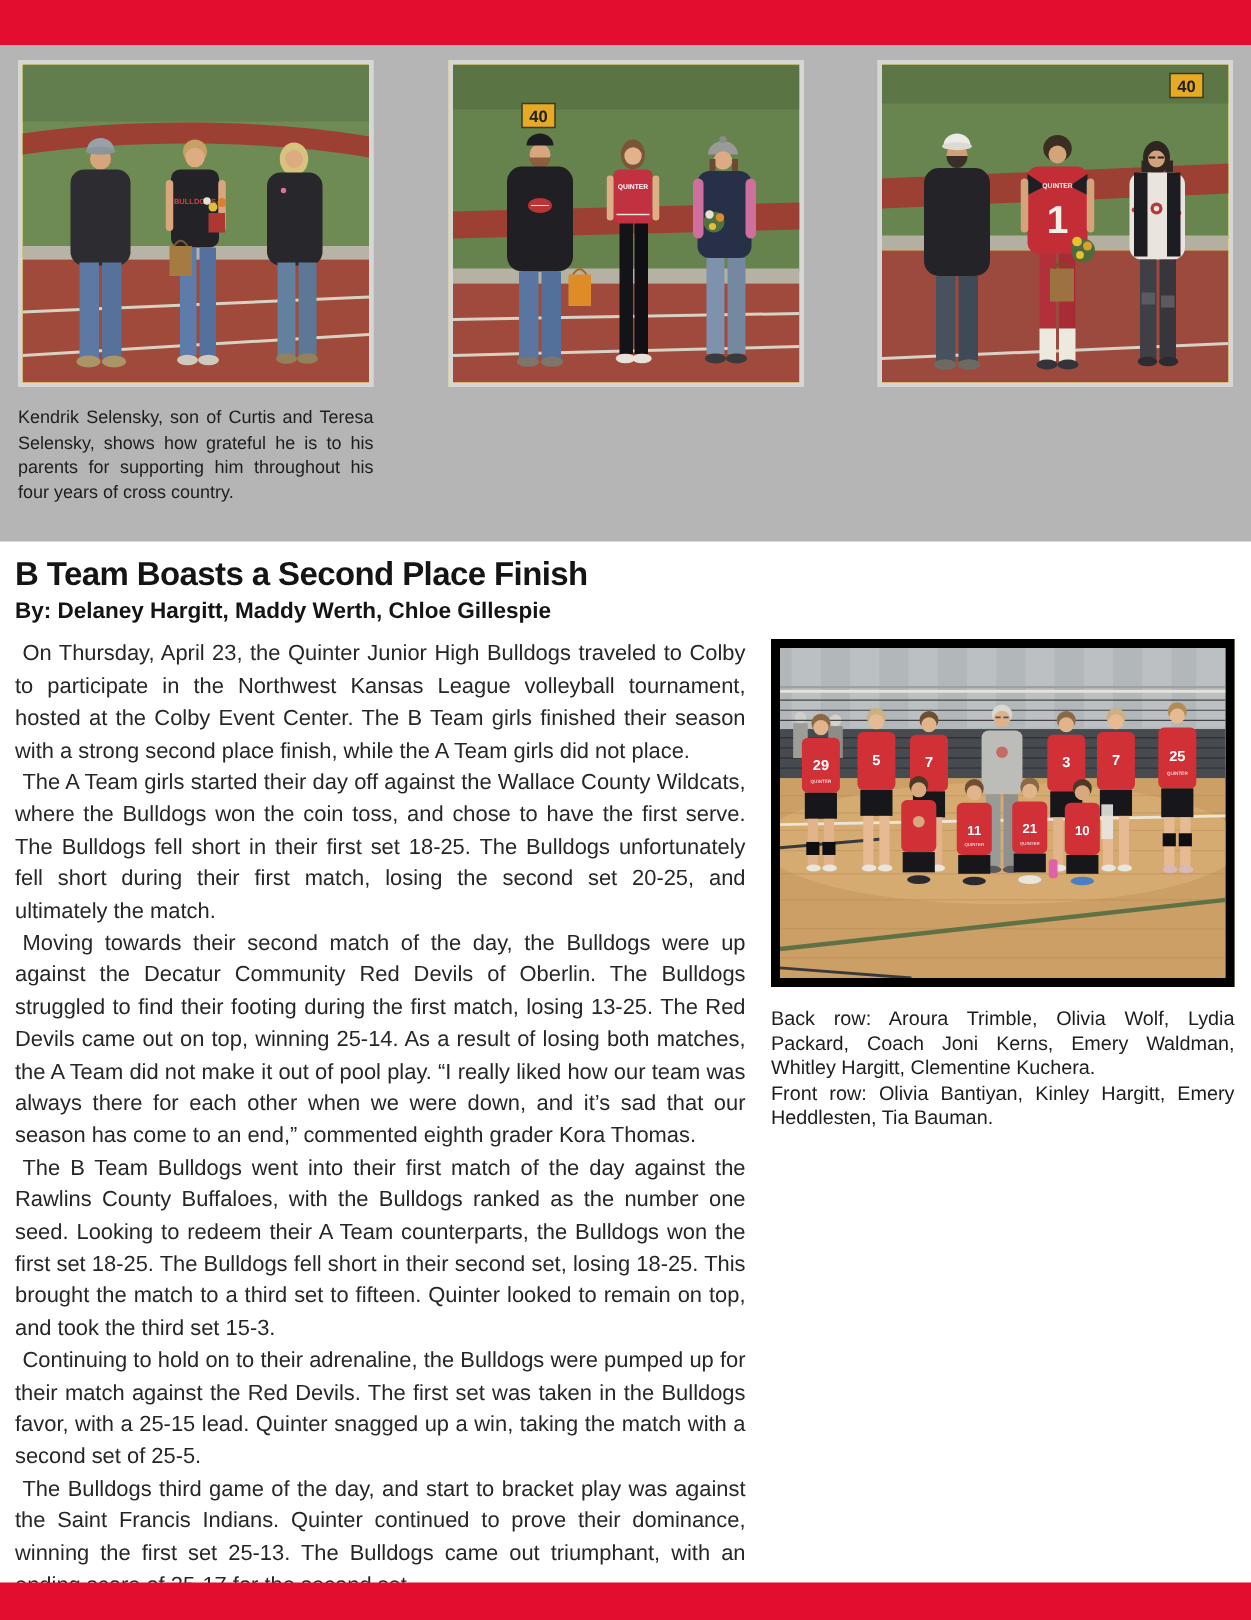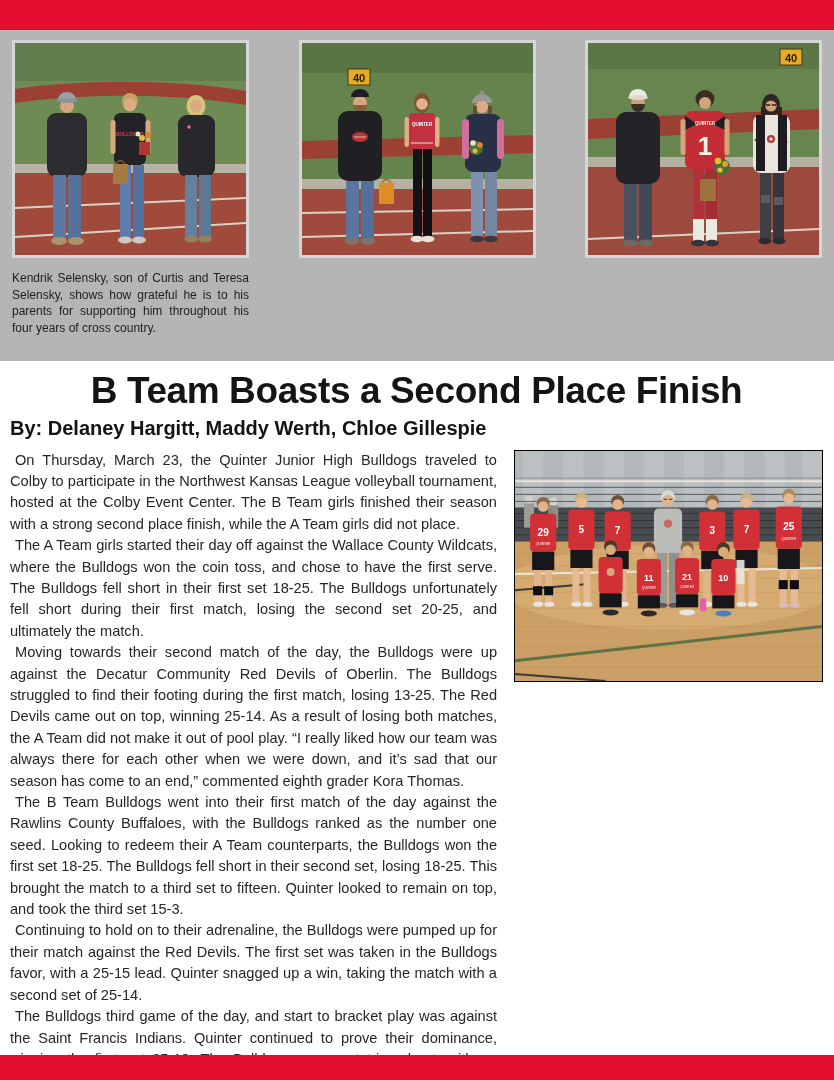--- a/index.html
+++ b/index.html
@@ -23,33 +23,33 @@
   }
   .photo-frame svg { display:block; width:100%; height:100%; }
   .caption {
     margin-top:12px; font-size:12px; line-height:16.5px;
     text-align:justify; color:#1d1d1d;
   }
 
   
   .article { padding:9px 11px 0 10px; }
   .headline {
-    font-size:37px; font-weight:bold; letter-spacing:-0.4px;
-    color:#141414; line-height:1.15;text-align:center;
-  }
-  .byline { font-size:20px; font-weight:bold; color:#141414; margin-top:4px; }
+    font-size:22px; font-weight:bold; letter-spacing:-0.4px;
+    color:#141414; line-height:1.15;
+  }
+  .byline { font-size:15px; font-weight:bold; color:#141414; margin-top:4px; }
   .content { display:flex; align-items:flex-start; margin-top:10px; }
   .body-col { width:492px; }
   .body-col p {
     font-size:14.6px; line-height:21.4px; text-align:justify;
     color:#262626; text-indent:5px;
   }
   .side-col { width:309px; margin-left:17px; }
   .team-frame {
-    width:309px; height:232px; border:1px solid #000000; background:#b9a27e;
+    width:309px; height:232px; border:6px solid #000000; background:#b9a27e;
   }
   .team-frame svg { display:block; width:100%; height:100%; }
   .team-caption {
     margin-top:13px; font-size:13.2px; line-height:16.5px;
     text-align:justify; color:#1d1d1d;
   }
 </style>
 </head>
 <body>
 
@@ -249,25 +249,25 @@
     </div>
 
   </div>
 
   <div class="article">
     <h1 class="headline">B Team Boasts a Second Place Finish</h1>
     <div class="byline">By: Delaney Hargitt, Maddy Werth, Chloe Gillespie</div>
 
     <div class="content">
       <div class="body-col">
-          <p>On Thursday, March 23, the Quinter Junior High Bulldogs traveled to Colby to participate in the Northwest Kansas League volleyball tournament, hosted at the Colby Event Center. The B Team girls finished their season with a strong second place finish, while the A Team girls did not place.</p>
+          <p>On Thursday, April 23, the Quinter Junior High Bulldogs traveled to Colby to participate in the Northwest Kansas League volleyball tournament, hosted at the Colby Event Center. The B Team girls finished their season with a strong second place finish, while the A Team girls did not place.</p>
           <p>The A Team girls started their day off against the Wallace County Wildcats, where the Bulldogs won the coin toss, and chose to have the first serve. The Bulldogs fell short in their first set 18-25. The Bulldogs unfortunately fell short during their first match, losing the second set 20-25, and ultimately the match.</p>
           <p>Moving towards their second match of the day, the Bulldogs were up against the Decatur Community Red Devils of Oberlin. The Bulldogs struggled to find their footing during the first match, losing 13-25. The Red Devils came out on top, winning 25-14. As a result of losing both matches, the A Team did not make it out of pool play. “I really liked how our team was always there for each other when we were down, and it’s sad that our season has come to an end,” commented eighth grader Kora Thomas.</p>
           <p>The B Team Bulldogs went into their first match of the day against the Rawlins County Buffaloes, with the Bulldogs ranked as the number one seed. Looking to redeem their A Team counterparts, the Bulldogs won the first set 18-25. The Bulldogs fell short in their second set, losing 18-25. This brought the match to a third set to fifteen. Quinter looked to remain on top, and took the third set 15-3.</p>
-          <p>Continuing to hold on to their adrenaline, the Bulldogs were pumped up for their match against the Red Devils. The first set was taken in the Bulldogs favor, with a 25-15 lead. Quinter snagged up a win, taking the match with a second set of 25-14.</p>
+          <p>Continuing to hold on to their adrenaline, the Bulldogs were pumped up for their match against the Red Devils. The first set was taken in the Bulldogs favor, with a 25-15 lead. Quinter snagged up a win, taking the match with a second set of 25-5.</p>
           <p>The Bulldogs third game of the day, and start to bracket play was against the Saint Francis Indians. Quinter continued to prove their dominance, winning the first set 25-13. The Bulldogs came out triumphant, with an ending score of 25-17 for the second set.</p>
         </div>
 
       <div class="side-col">
         <div class="team-frame">
           <svg viewBox="0 0 305 228" preserveAspectRatio="none">
             <rect width="305" height="90" fill="#b2b7ba"></rect>
             <g opacity="0.5">
               <rect x="8" width="20" height="55" fill="#c5cacc"></rect>
                 <rect x="48" width="20" height="55" fill="#c5cacc"></rect>
@@ -436,18 +436,22 @@
                   <circle cx="207" cy="97" r="6.5" fill="#4c3826"></circle>
                   <circle cx="207" cy="100" r="5.2" fill="#d9a97e"></circle>
                 <rect x="195" y="107" width="24" height="36" rx="4" fill="#d23037"></rect>
                 <text x="207" y="129" font-size="9" font-weight="bold" fill="#ffffff" text-anchor="middle">10</text>
                 <rect x="196" y="143" width="22" height="13" fill="#17171b"></rect>
                 <ellipse cx="207" cy="161" rx="8" ry="3" fill="#4a7fc1"></ellipse>
                 </g>
             </g>
           </svg>
         </div>
+        <div class="team-caption">
+          <span>Back row: Aroura Trimble, Olivia Wolf, Lydia Packard, Coach Joni Kerns, Emery Waldman, Whitley Hargitt, Clementine Kuchera.</span><br>
+          <span>Front row: Olivia Bantiyan, Kinley Hargitt, Emery Heddlesten, Tia Bauman.</span>
+        </div>
       </div>
     </div>
   </div>
 
   <div class="bar bar-bottom"></div>
 </div>
 
 </body></html>

